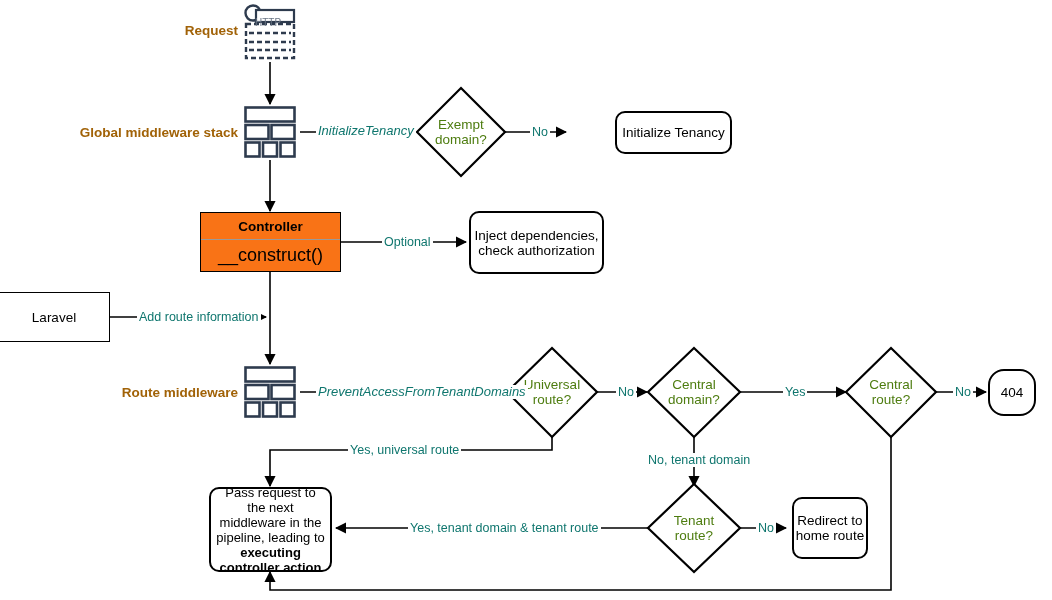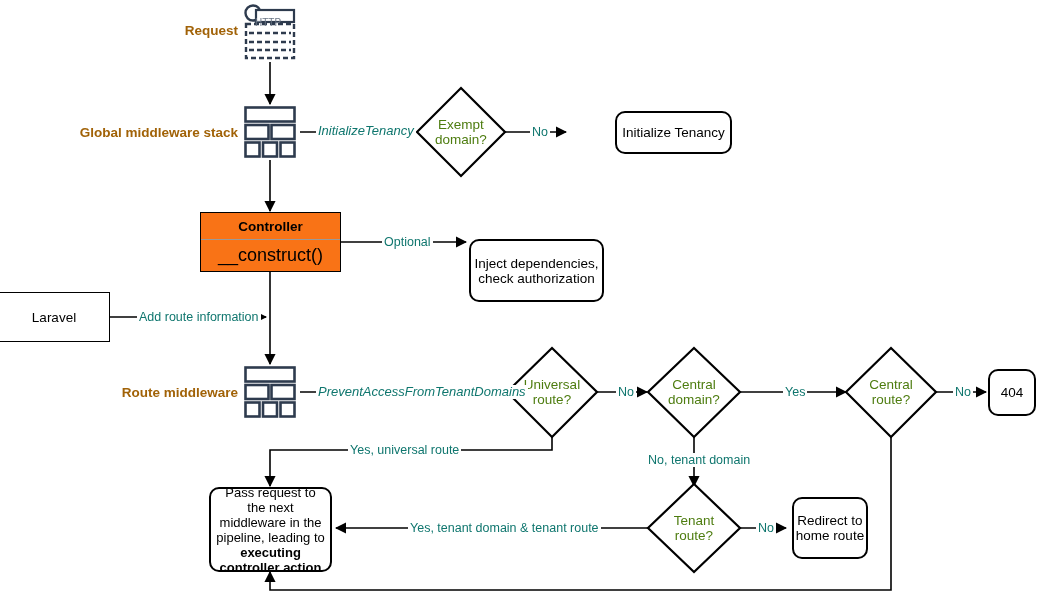--- a/index.html
+++ b/index.html
@@ -161,30 +161,30 @@
   </div>
   <div class="diamond-label" style="left:654px;top:506px;width:80px;height:44px;">
     <span style="white-space:pre-line;">Tenant
 route?</span>
   </div>
 
   <div class="node rounded" style="left:567px;top:111px;width:117px;height:43px;margin-left:48px;">
     <span>Initialize Tenancy</span>
   </div>
 
-  <div class="node rounded" style="left:469px;top:211px;width:135px;height:63px;margin-top:28px;">
+  <div class="node rounded" style="left:469px;top:211px;width:135px;height:63px;">
     <span style="white-space:pre-line;">Inject dependencies,
 check authorization</span>
   </div>
 
   <div class="node rect" style="left:-2px;top:292px;width:112px;height:50px;">
     <span>Laravel</span>
   </div>
 
-  <div class="node rounded" style="left:988px;top:369px;width:48px;height:47px;">
+  <div class="node rounded" style="left:988px;top:369px;width:48px;height:47px;border-radius:16px;">
     <span>404</span>
   </div>
 
   <div class="node rounded" style="left:792px;top:497px;width:76px;height:62px;">
     <span style="white-space:pre-line;">Redirect to
 home route</span>
   </div>
 
   <div class="node rounded" style="left:209px;top:487px;width:123px;height:85px;
               flex-direction:column;justify-content:center;padding:0 4px;">

